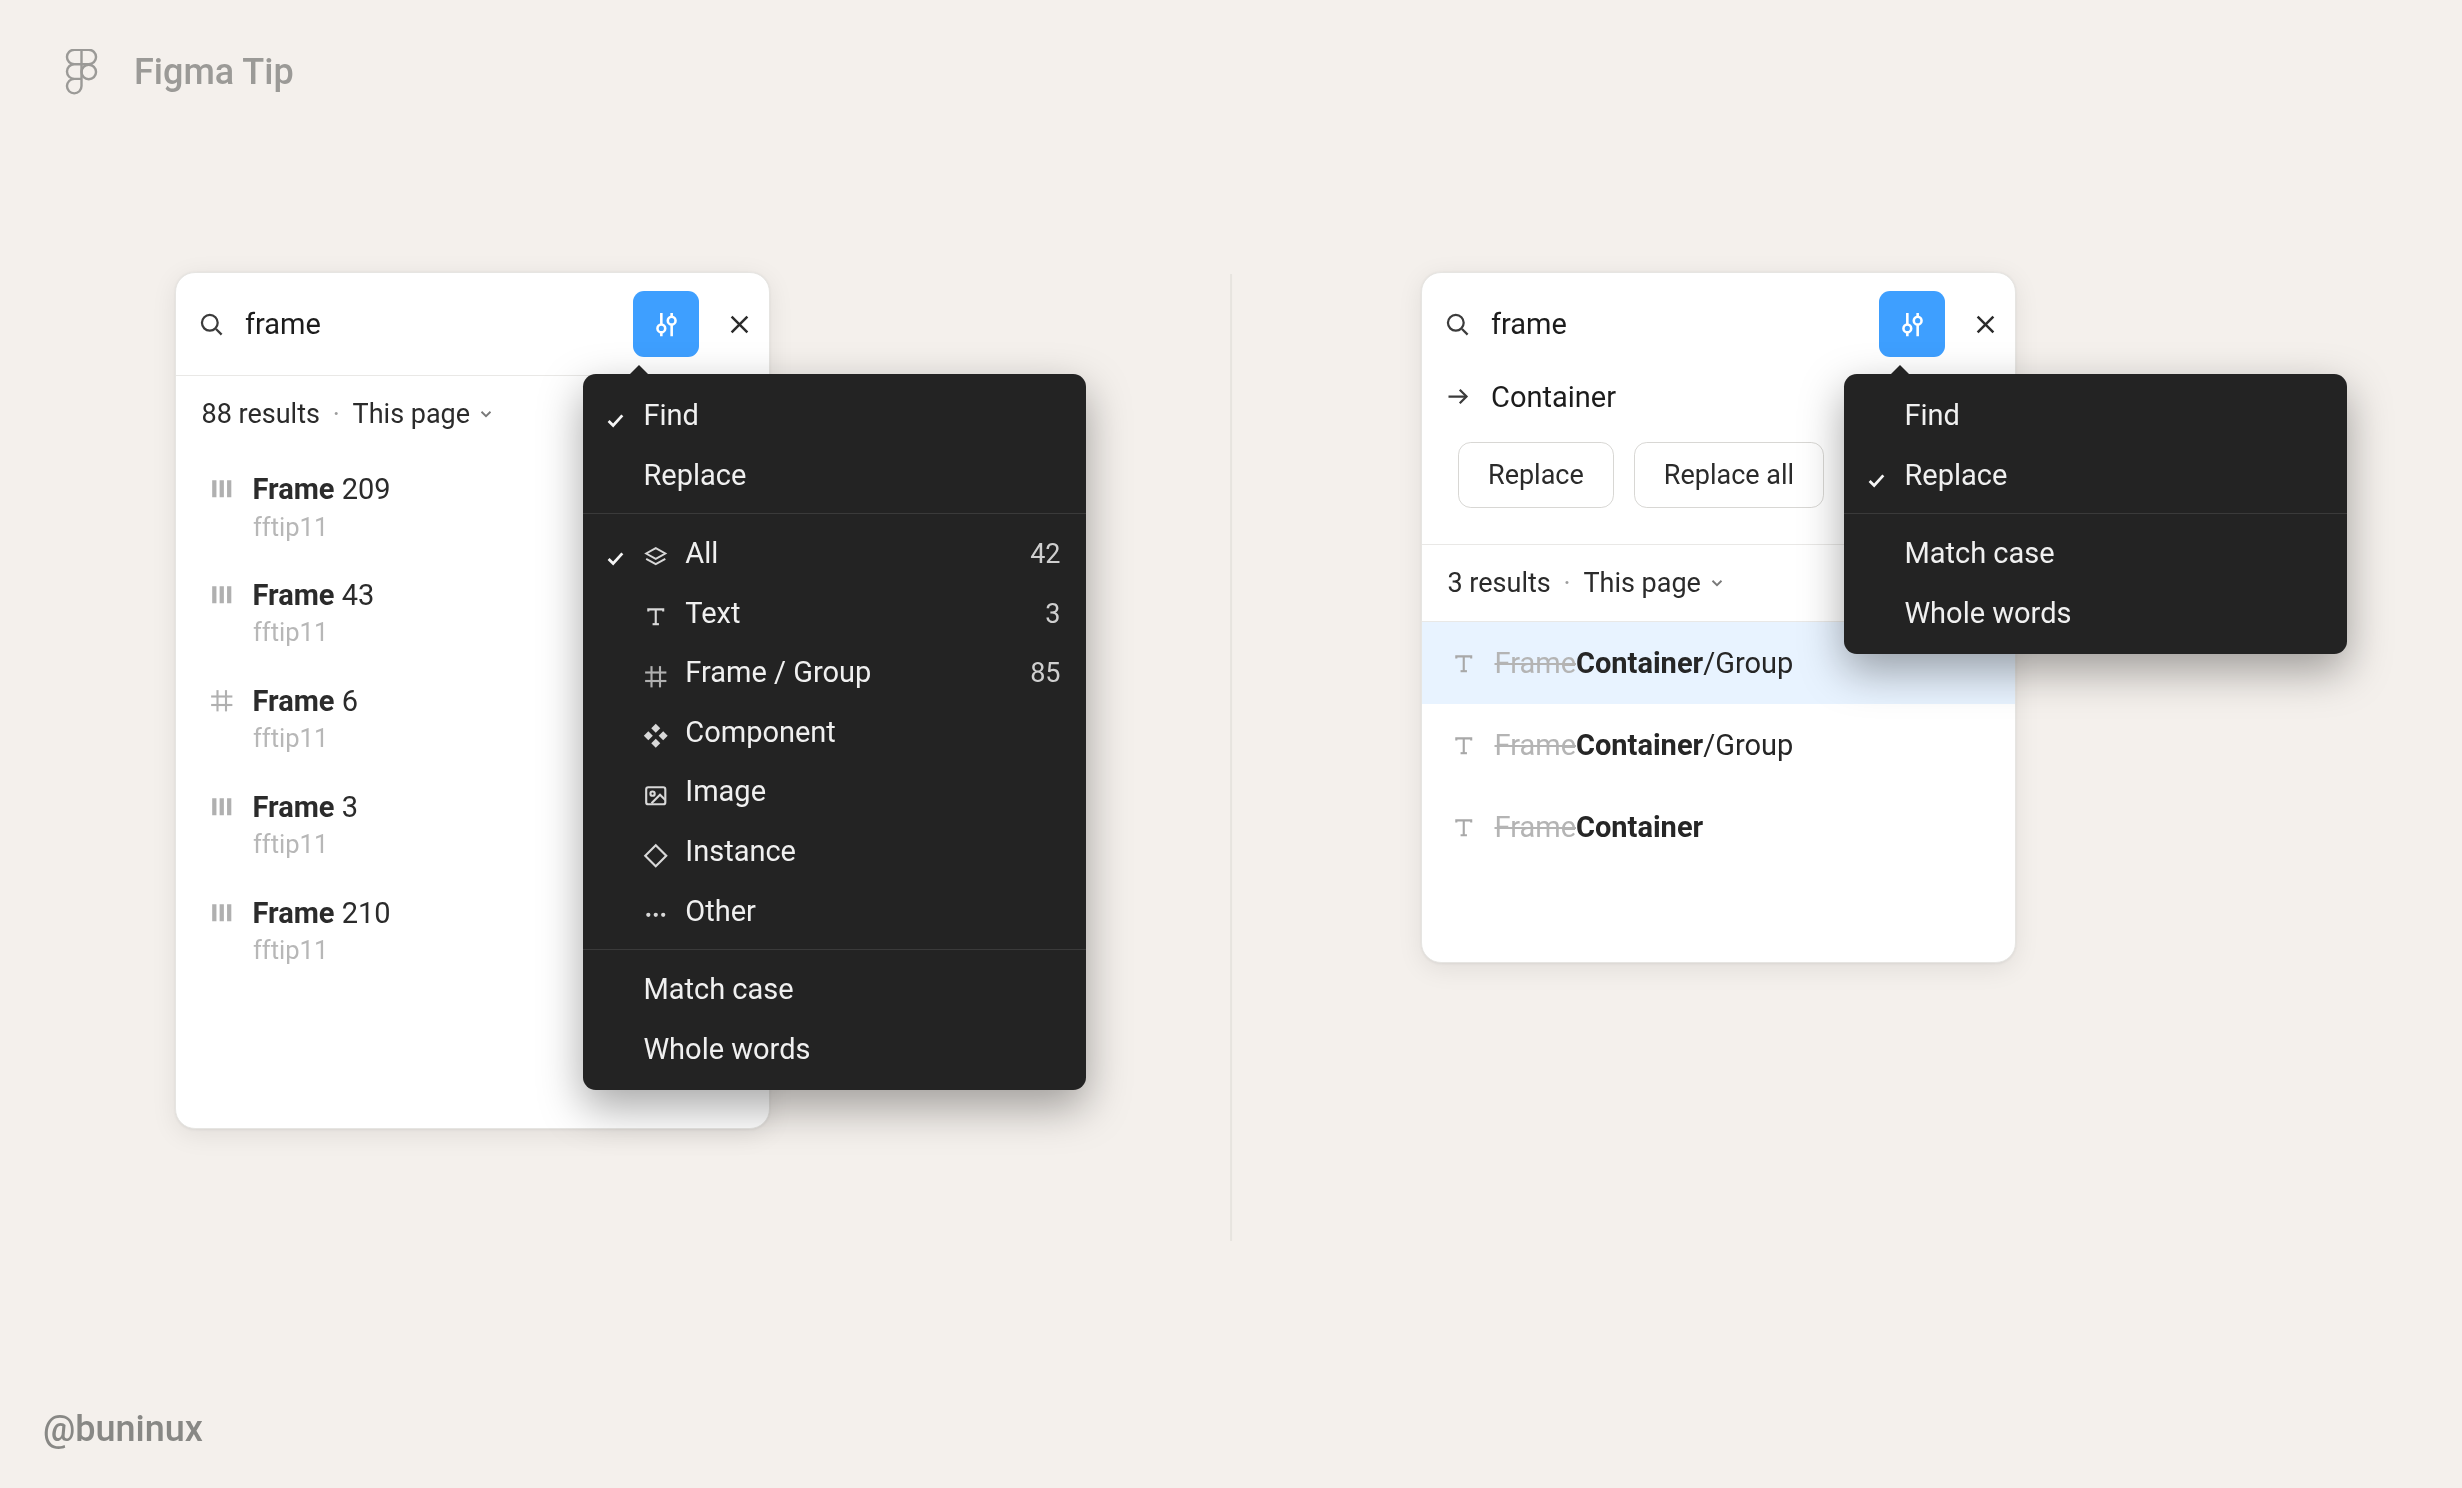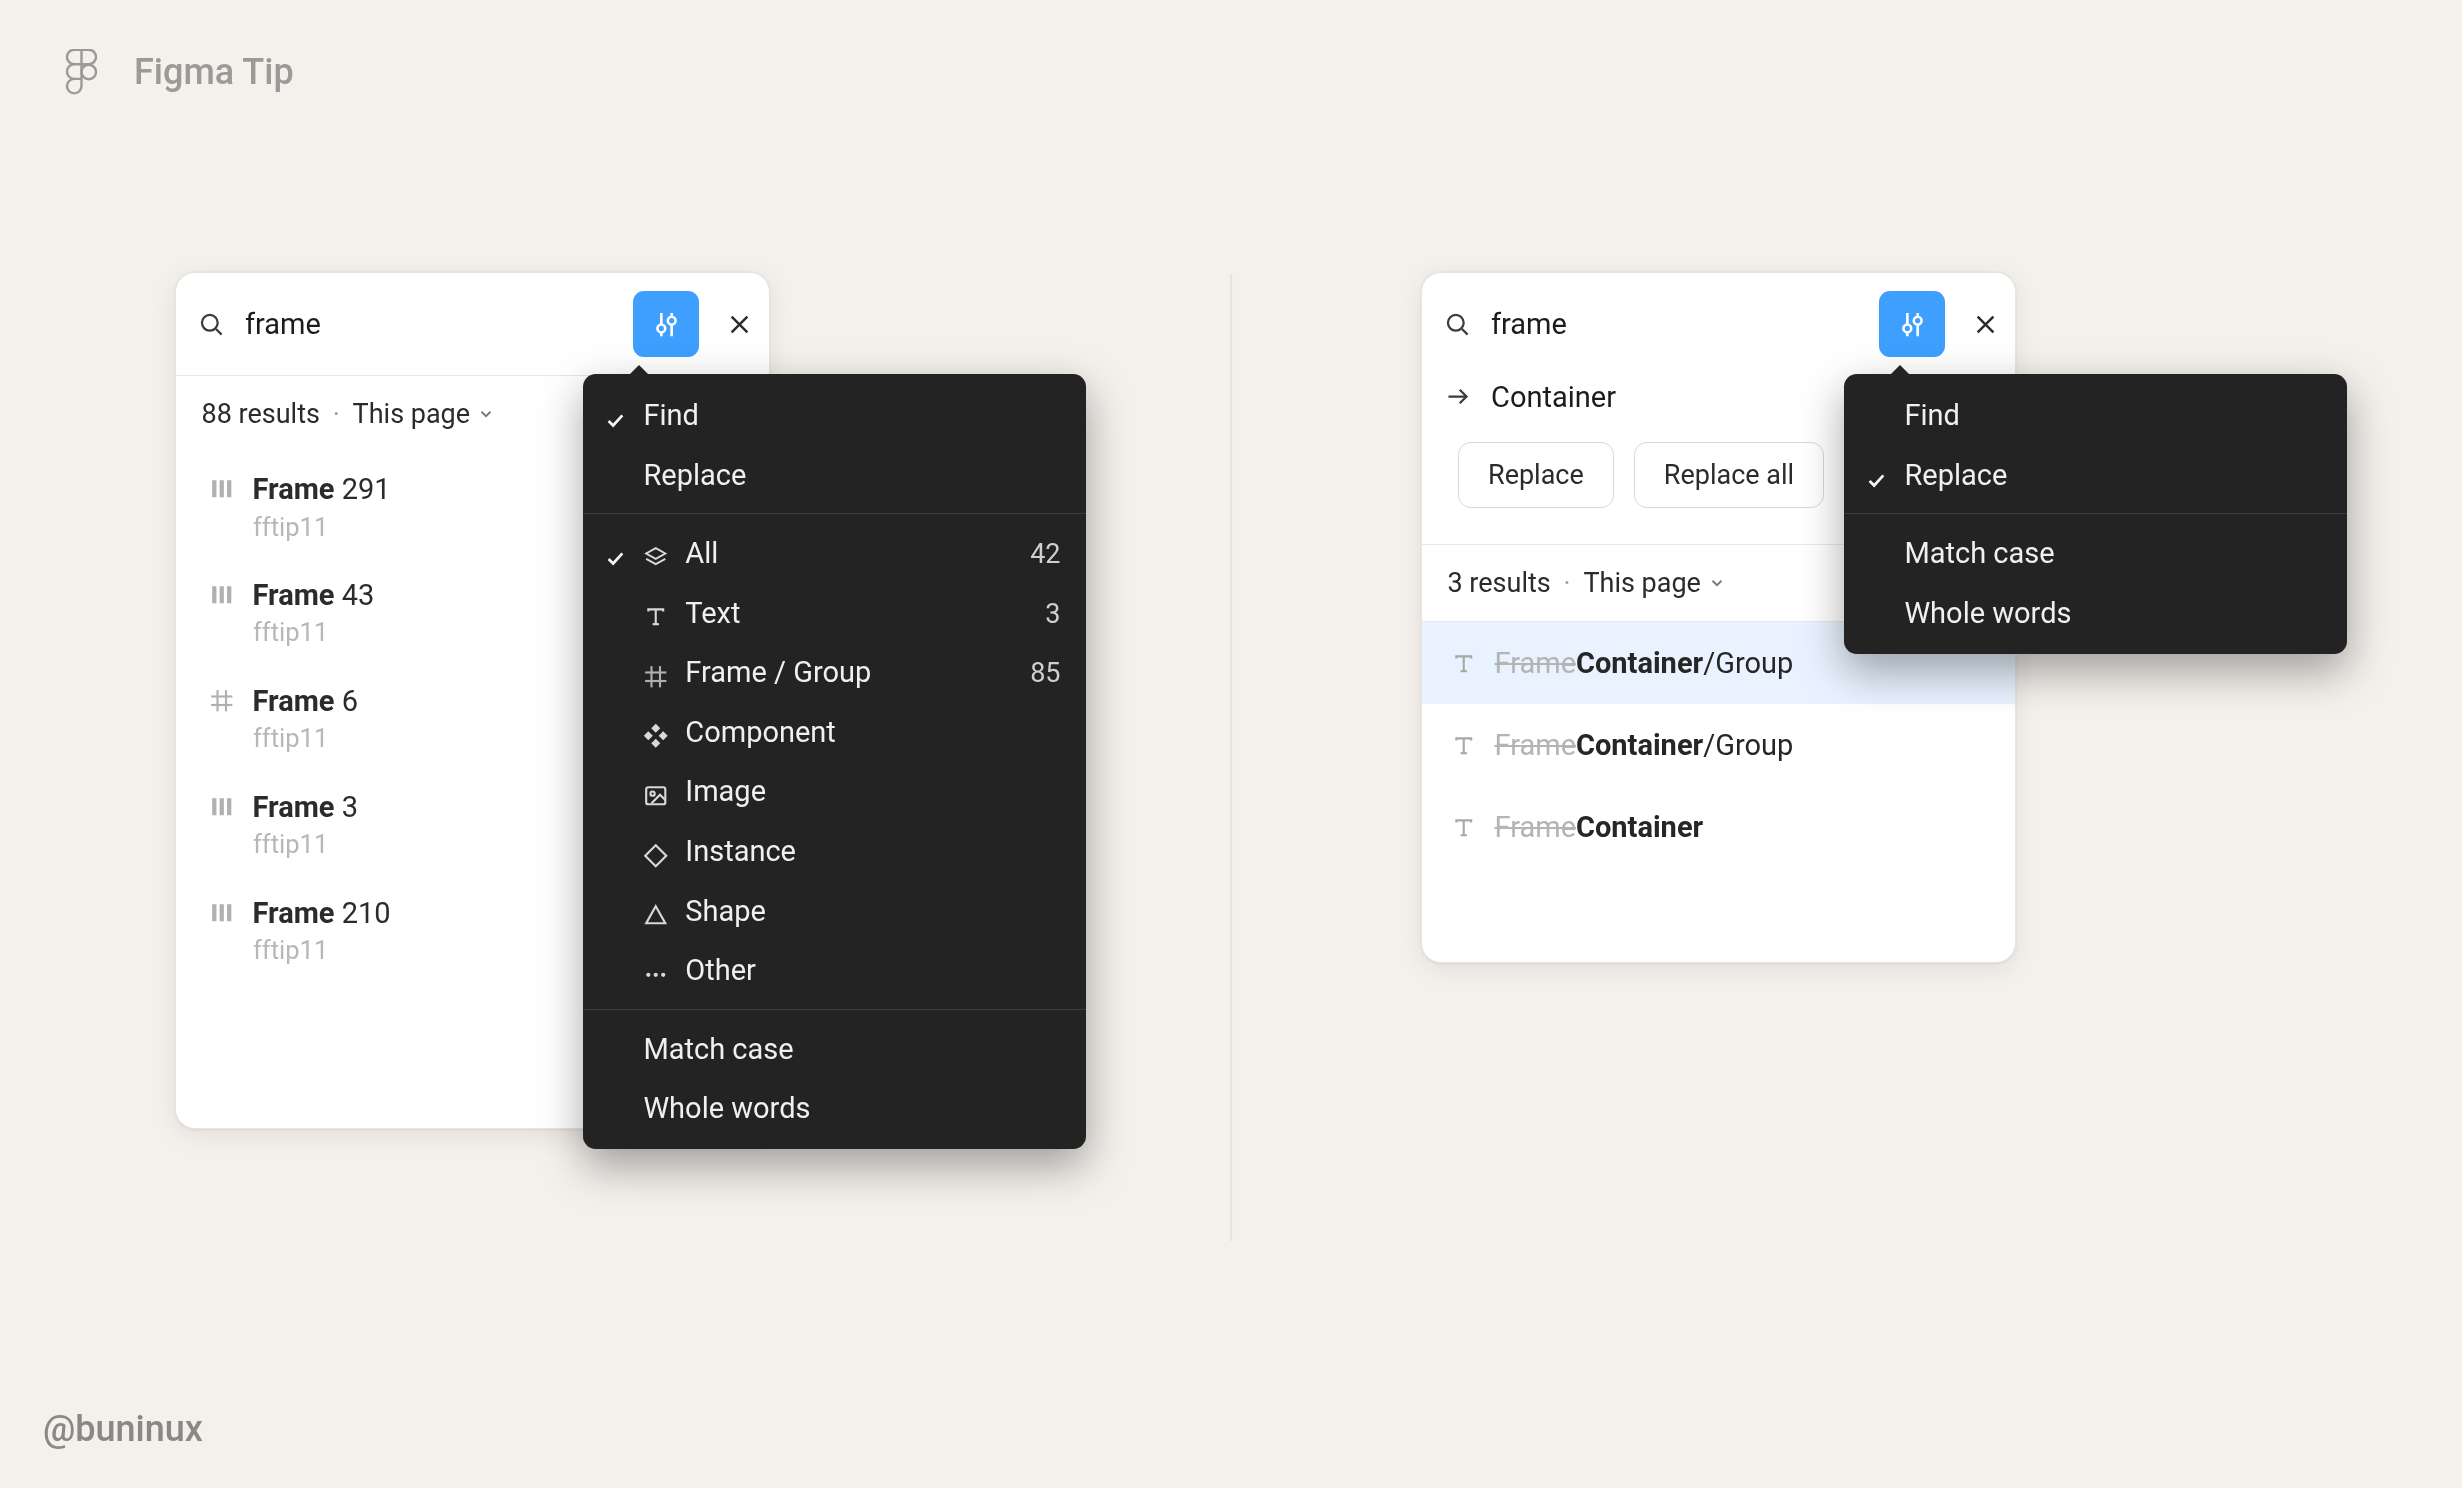--- a/index.html
+++ b/index.html
@@ -136,21 +136,21 @@
   <div class="list" id="left-list">
       <div class="list-item">
         <div class="line1">
           <span>
             <svg class="auto-icon" viewBox="0 0 24 24" fill="currentColor">
               <rect x="3" y="4" width="4" height="16"></rect>
               <rect x="10" y="4" width="4" height="16"></rect>
               <rect x="17" y="4" width="4" height="16"></rect>
             </svg>
           </span>
-          <span class="lbl"><b>Frame</b><span class="rest"> 291</span></span>
+          <span class="lbl"><b>Frame</b><span class="rest"> 209</span></span>
         </div>
         <div class="sub">fftip11</div>
       </div>
       <div class="list-item">
         <div class="line1">
           <span>
             <svg class="auto-icon" viewBox="0 0 24 24" fill="currentColor">
               <rect x="3" y="4" width="4" height="16"></rect>
               <rect x="10" y="4" width="4" height="16"></rect>
               <rect x="17" y="4" width="4" height="16"></rect>
@@ -377,30 +377,20 @@
           <svg width="25.5" height="25.5" viewBox="0 0 24 24" fill="none" stroke="currentColor" stroke-width="2">
             <rect x="5" y="5" width="14" height="14" transform="rotate(45 12 12)"></rect>
           </svg>
         </span>
         <span class="mlabel">Instance</span>
         <span class="mcount"></span>
       </div>
       <div class="mrow indent">
         <span class="mcheck empty"></span>
         <span class="micon">
-          <svg width="25.5" height="25.5" viewBox="0 0 24 24" fill="none" stroke="currentColor" stroke-width="2">
-            <path d="M12 4l9 16H3z"></path>
-          </svg>
-        </span>
-        <span class="mlabel">Shape</span>
-        <span class="mcount"></span>
-      </div>
-      <div class="mrow indent">
-        <span class="mcheck empty"></span>
-        <span class="micon">
           <svg width="25.5" height="25.5" viewBox="0 0 24 24" fill="currentColor">
             <circle cx="5" cy="12" r="2"></circle>
             <circle cx="12" cy="12" r="2"></circle>
             <circle cx="19" cy="12" r="2"></circle>
           </svg>
         </span>
         <span class="mlabel">Other</span>
         <span class="mcount"></span>
       </div>
     </div>

